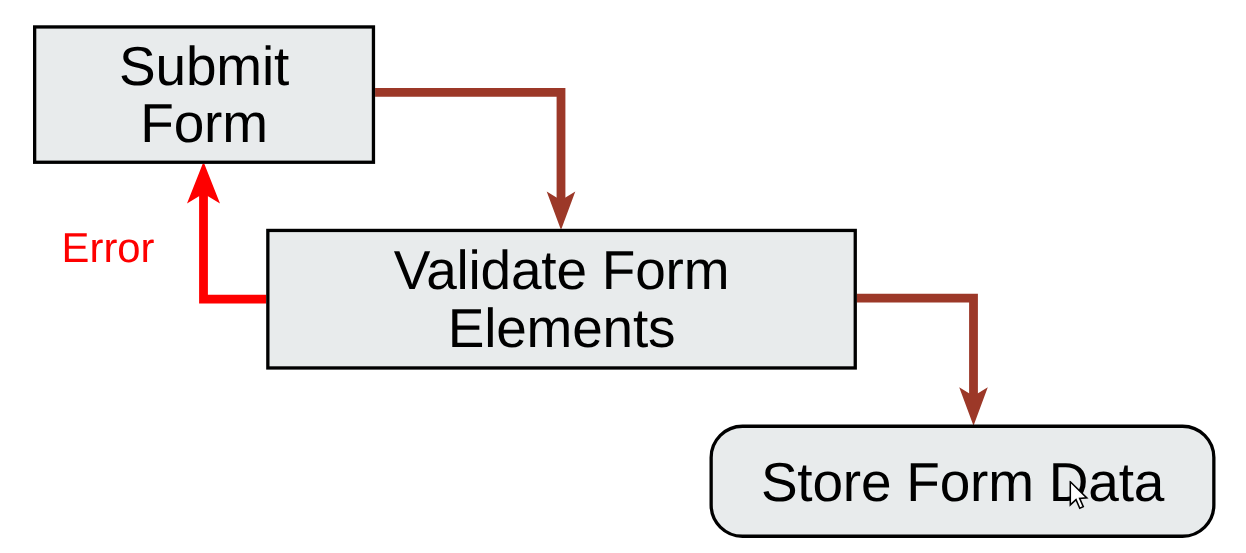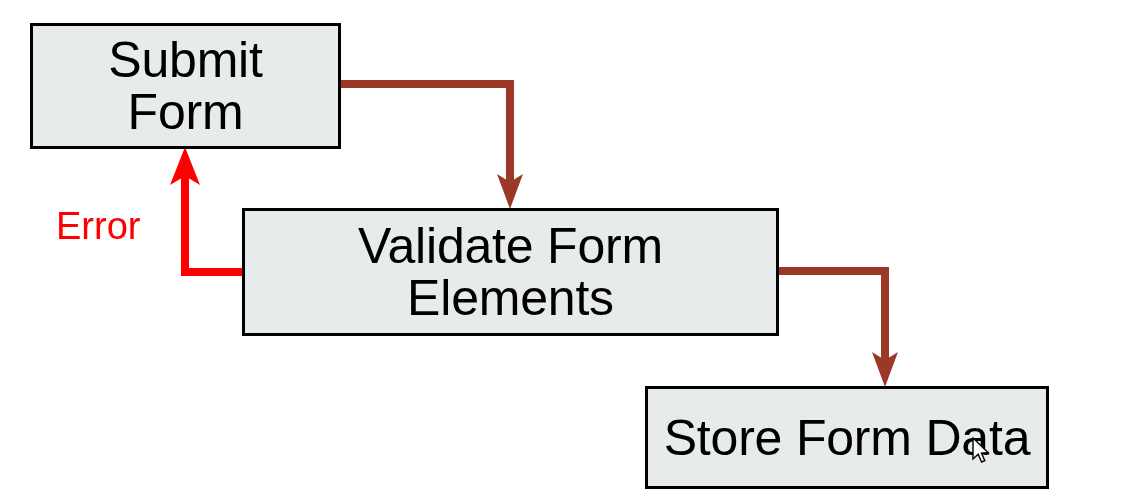--- a/index.html
+++ b/index.html
@@ -48,22 +48,23 @@
   }
   #node-validate-form-elements {
     left: 242px;
     top: 208px;
     width: 537px;
     height: 128px;
   }
   #node-store-form-data {
     left: 645px;
     top: 386px;
-    width: 404px;
+    width: 460px;
     height: 103px;
+    border-radius: 30px;
   }
   .edge-label {
     position: absolute;
     color: #fe0000;
     font-family: "Liberation Sans", sans-serif;
     font-size: 38px;
     line-height: 1;
     font-weight: 400;
     white-space: nowrap;
     z-index: 4;

